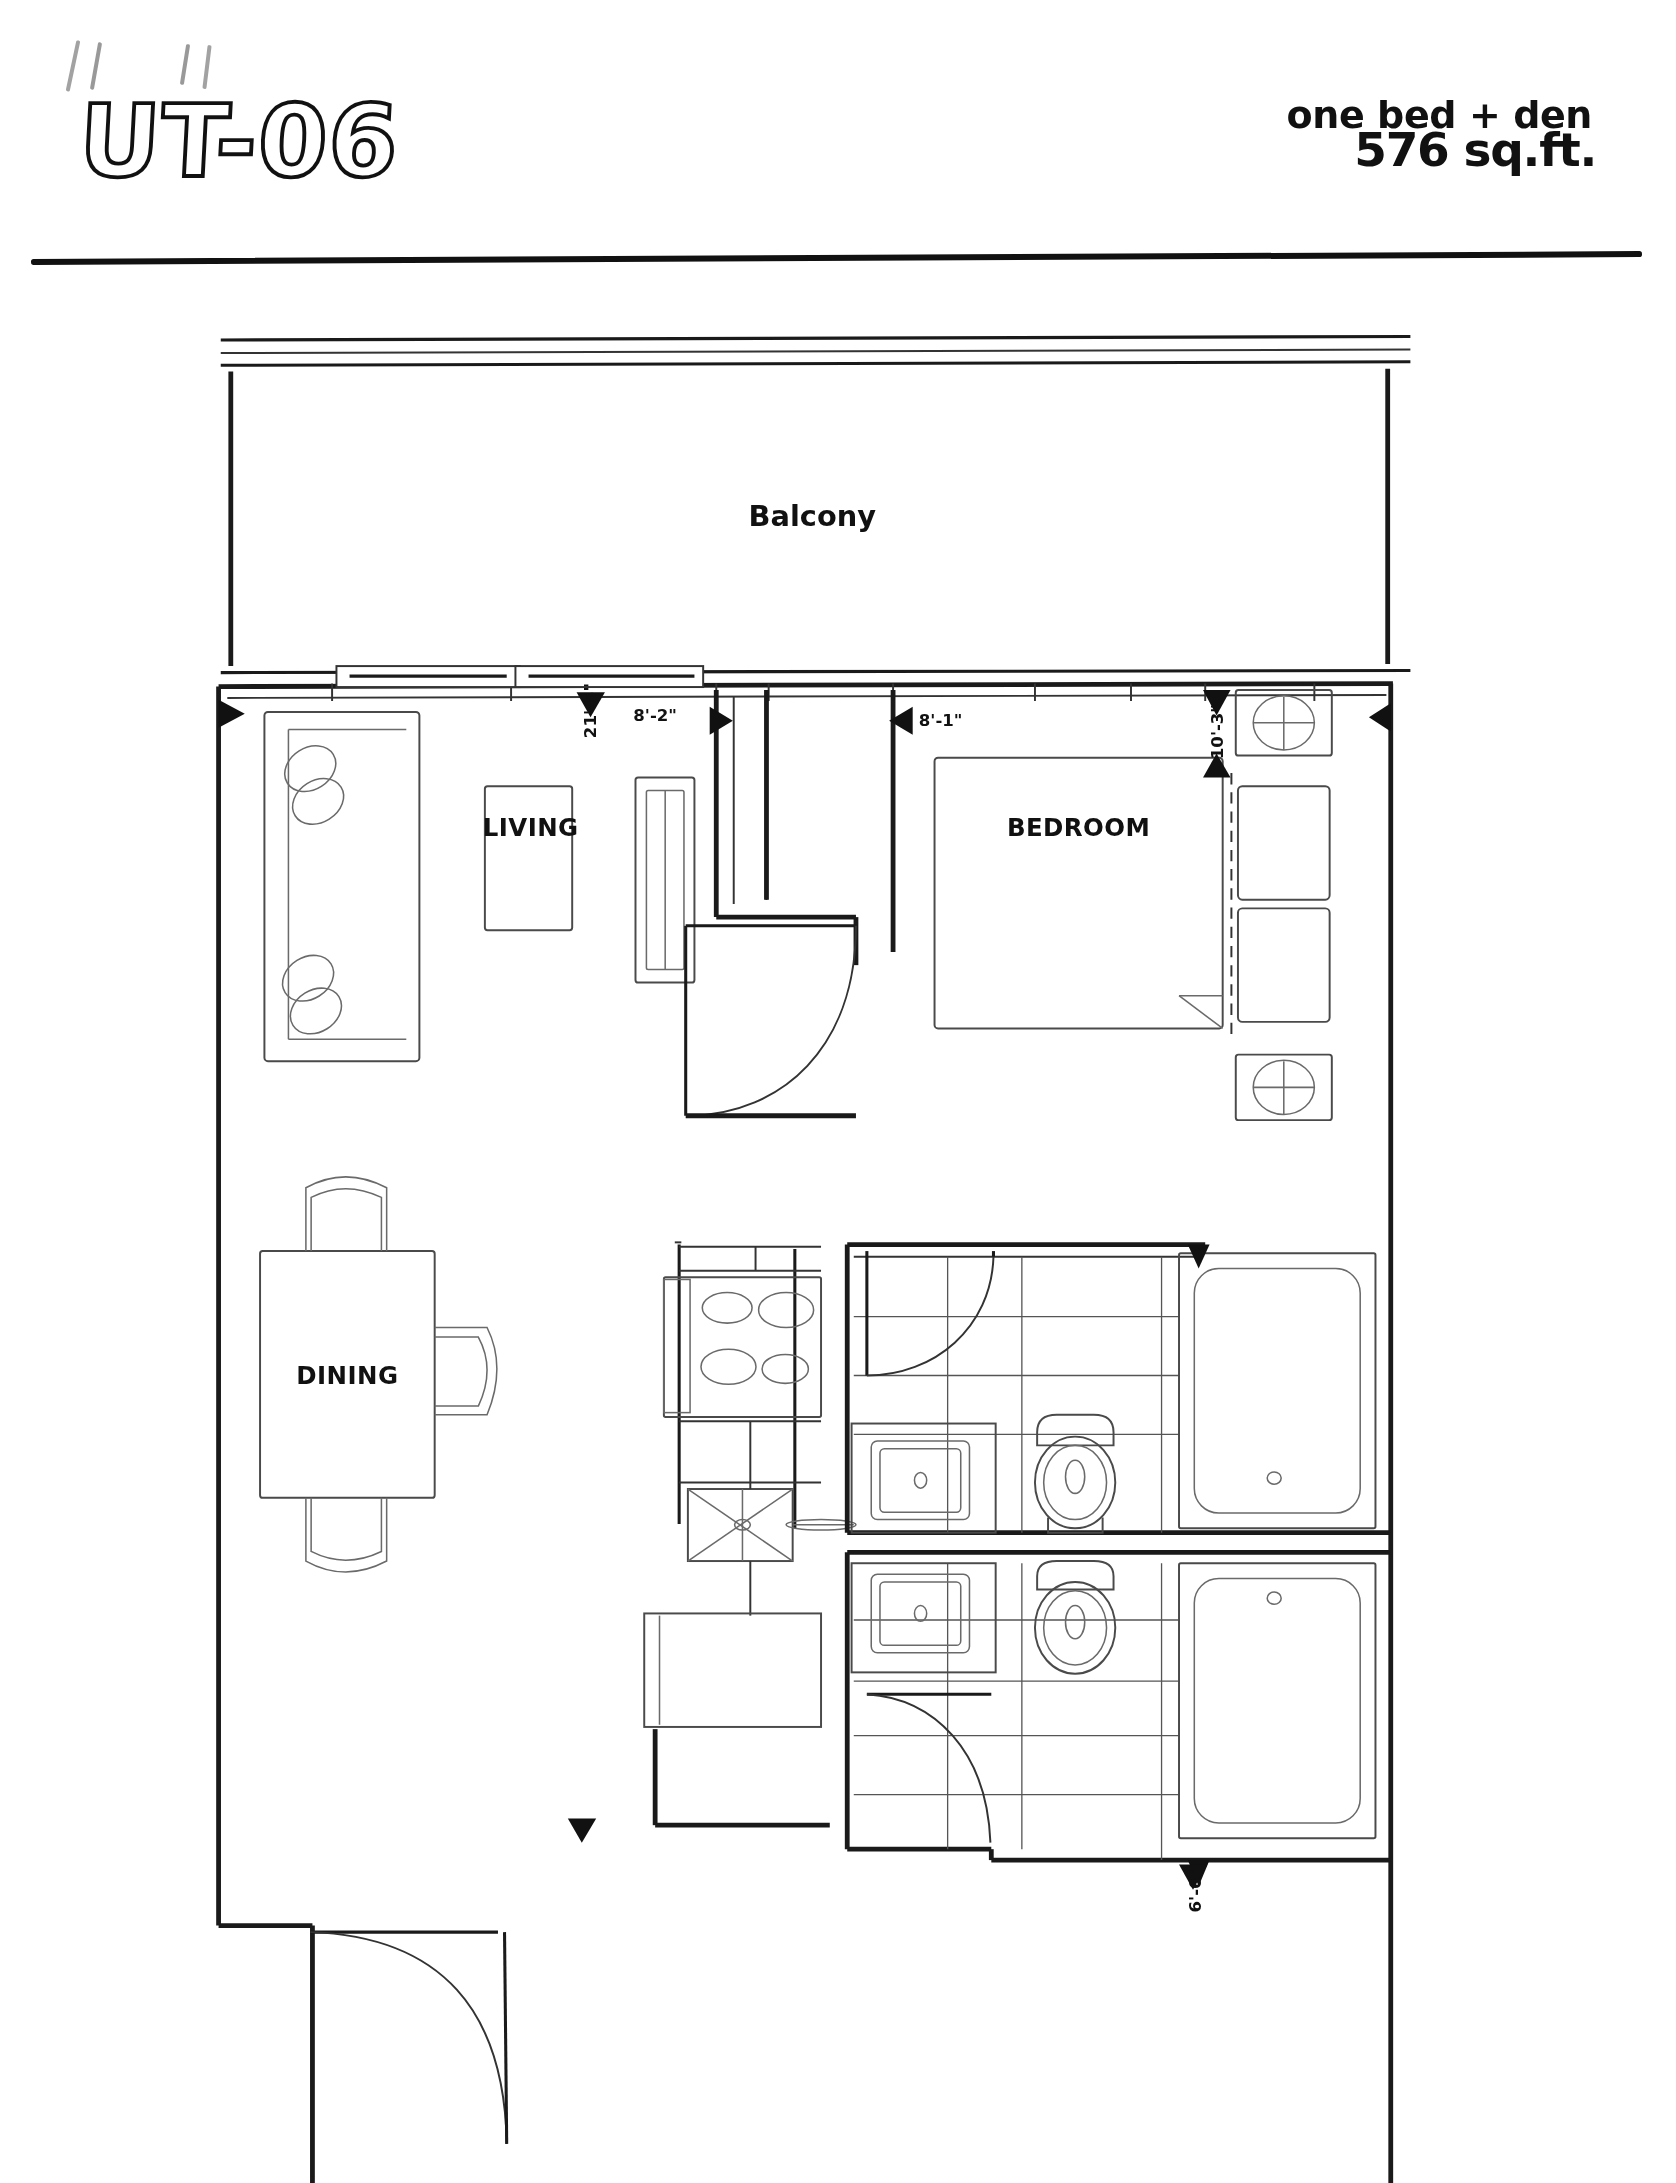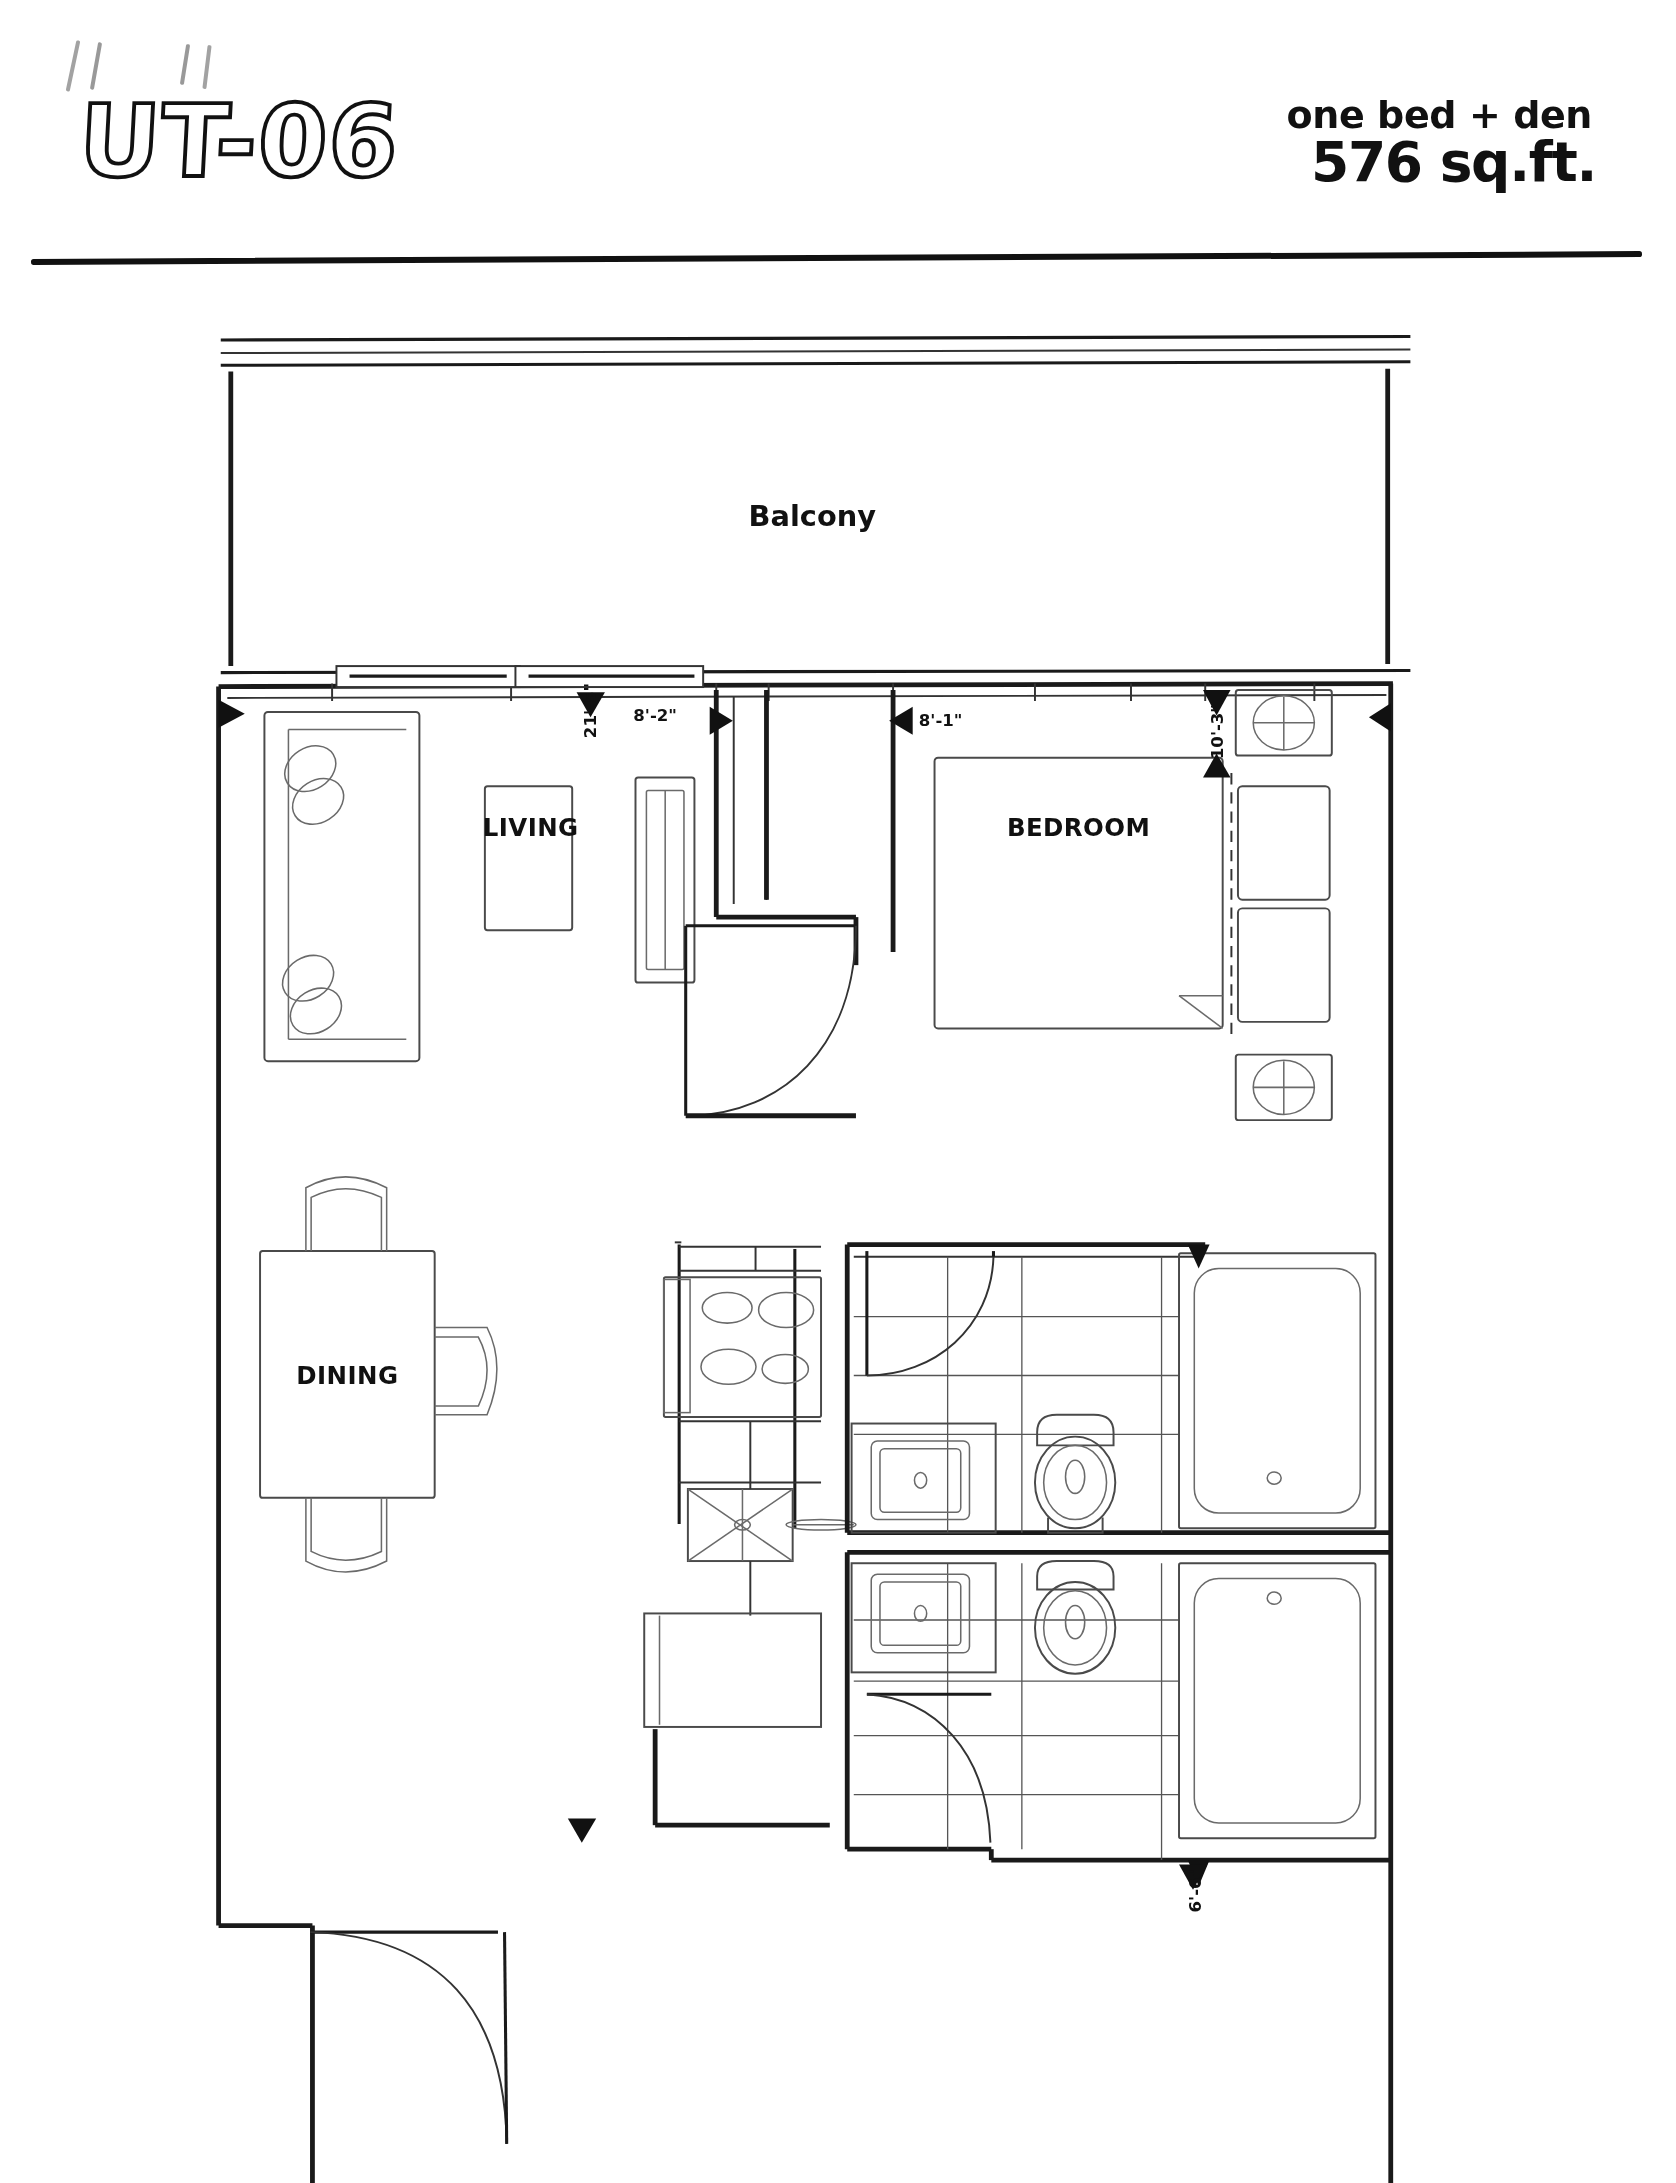--- a/index.html
+++ b/index.html
@@ -18,23 +18,22 @@
     line-height:1;
     transform:skewX(-3deg);
   }
   #type-line{
     position:absolute;right:85px;top:93px;
     font-size:38px;font-weight:700;letter-spacing:-0.4px;
     font-family:"DejaVu Sans", sans-serif;
   }
   #area-line{
     position:absolute;right:81px;top:122px;
-    font-size:55px;font-weight:700;letter-spacing:-1.3px;
-    font-family:"DejaVu Sans", sans-serif;
-    margin-top:8px;
+    font-size:47px;font-weight:700;letter-spacing:-1.3px;
+    font-family:"DejaVu Sans", sans-serif;
   }
   #header-rule{
     position:absolute;left:31px;top:255px;width:1611px;height:5.7px;background:#111;
     border-radius:2.6px;
     transform:rotate(-0.28deg);
   }
   .pen-mark{position:absolute;background:#555;border-radius:50%;}
   
   #plan-wrap{position:absolute;left:0;top:271px;width:1677px;height:2099px;}
   svg{display:block;}

